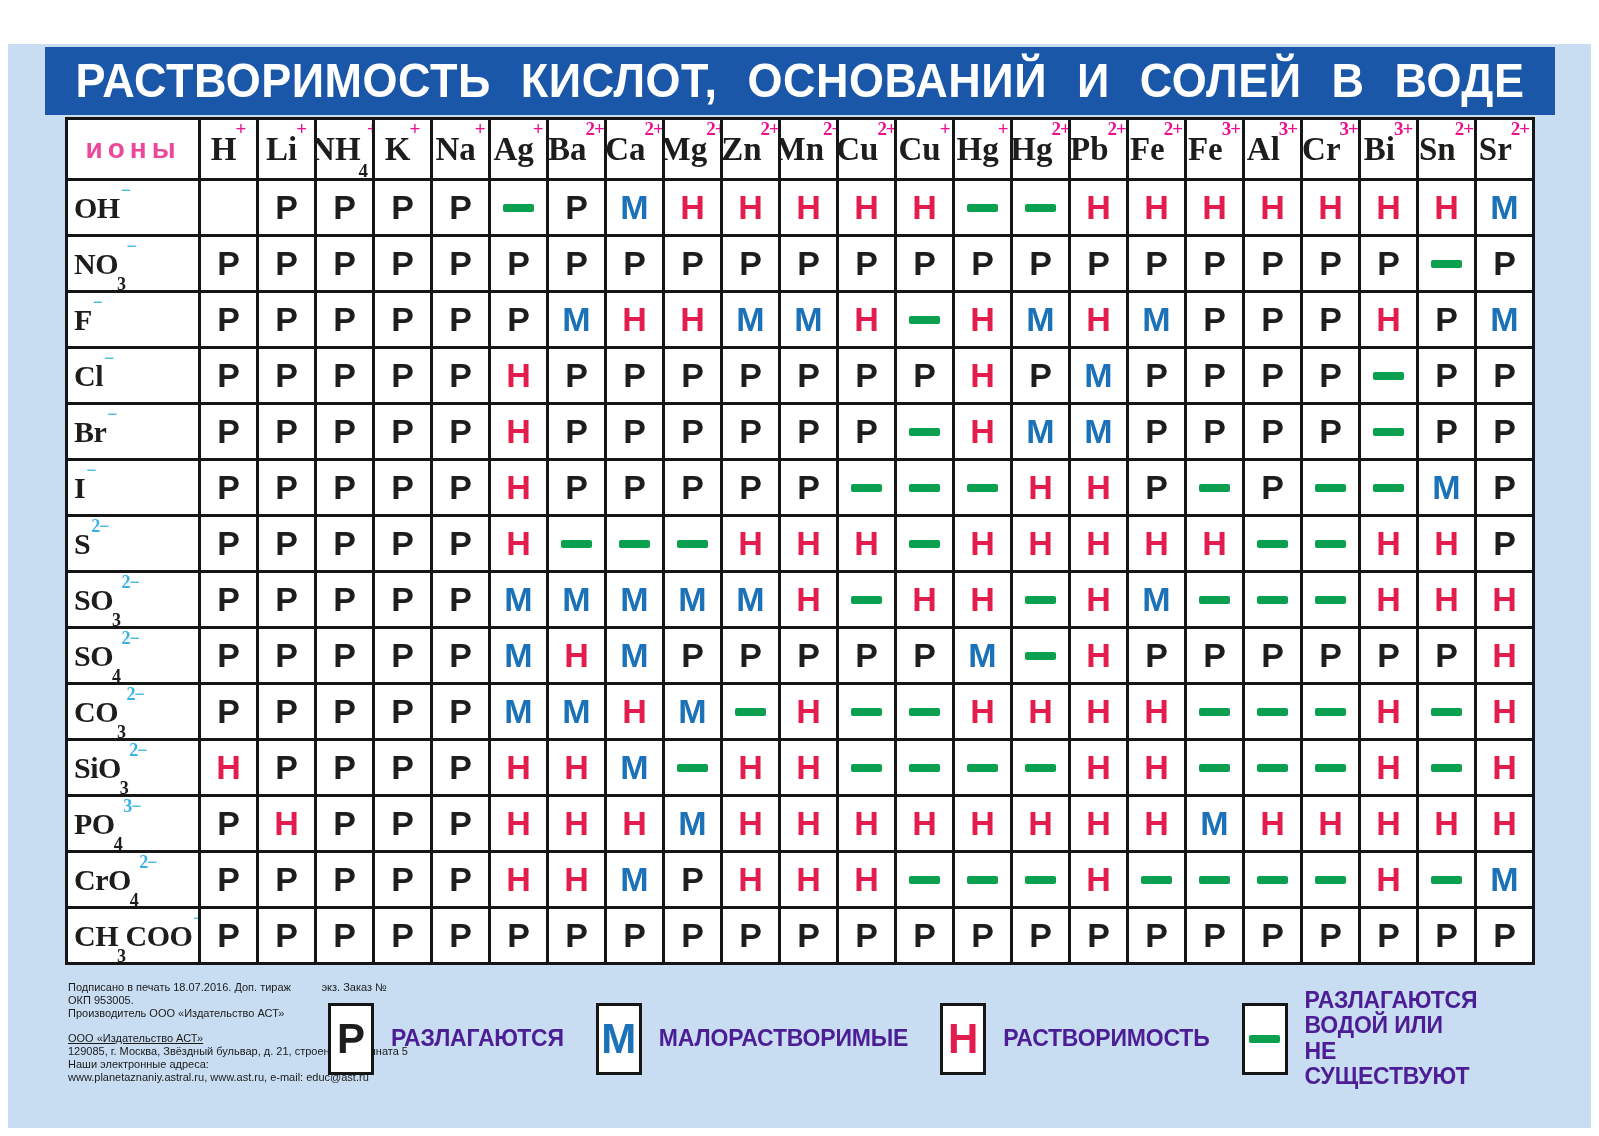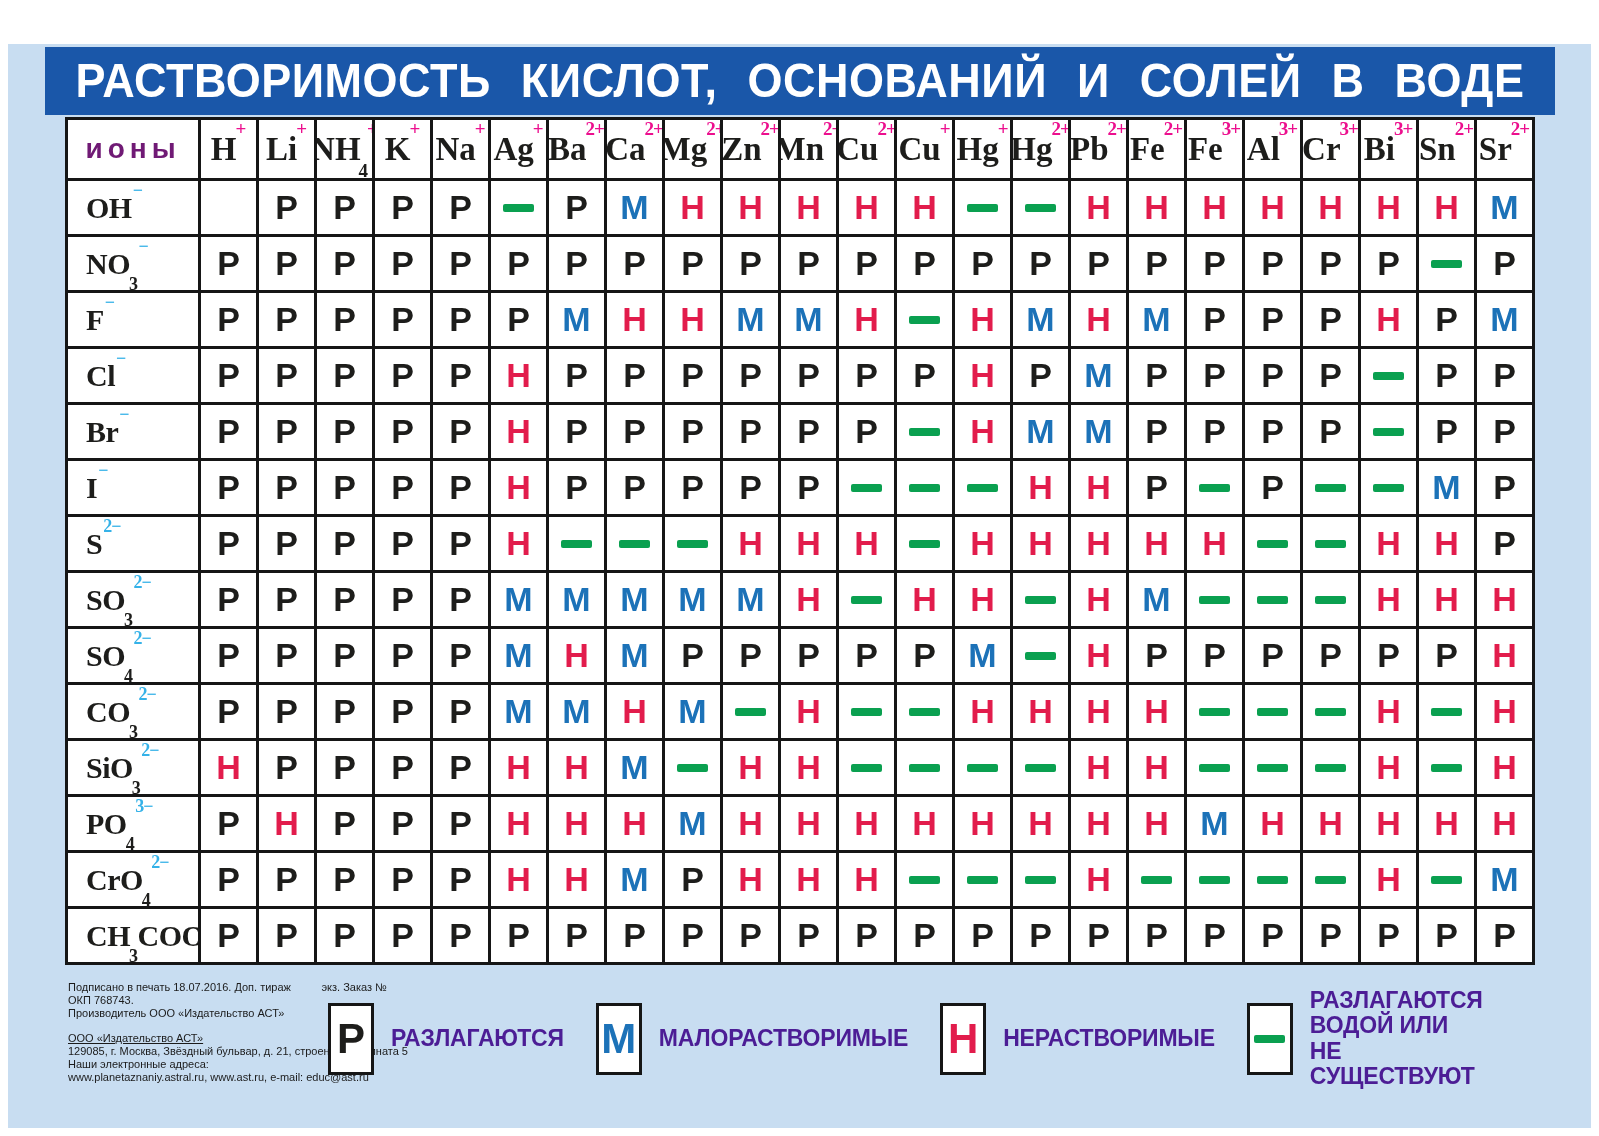--- a/index.html
+++ b/index.html
@@ -15,30 +15,30 @@
   .titlebar .t { color:#ffffff; font-weight:700; font-size:45px; letter-spacing:0.5px;
                  word-spacing:17px; transform:scaleY(1.05); white-space:nowrap; }
 
   .grid { position:absolute; left:65px; top:117px; display:grid;
           grid-template-columns:130px repeat(23, 55px);
           grid-template-rows:58px; grid-auto-rows:53px;
           gap:3px; padding:3px; background:#161616; }
   .grid > div { background:#ffffff; }
 
   .corner { display:flex; align-items:center; justify-content:center;
-            font-weight:700; font-size:28px; letter-spacing:5px; color:#701a75; }
+            font-weight:700; font-size:28px; letter-spacing:5px; color:#ec4899; }
 
   .hd { display:flex; align-items:center; justify-content:center;
         font-family:"Liberation Serif", serif; font-weight:700; font-size:33px;
         color:#1d1d1b; overflow:hidden; }
   .hd sup { font-size:19px; line-height:0; position:relative; top:-13px; left:-1px;
             color:#ec0f8e; letter-spacing:-1px; }
   .hd sub { font-size:19px; line-height:0; position:relative; top:10px; margin-left:-2px; }
 
-  .rl { display:flex; align-items:center; padding-left:18px;
+  .rl { display:flex; align-items:center; padding-left:6px;
         font-family:"Liberation Serif", serif; font-weight:700; font-size:30px;
         color:#1d1d1b; letter-spacing:-0.5px; overflow:hidden; }
   .rl sup { font-size:18px; line-height:0; position:relative; top:-11px; left:1px;
             color:#35b2e8; letter-spacing:-1px; }
   .rl sub { font-size:18px; line-height:0; position:relative; top:9px; margin-left:-1px; }
 
   .cell { display:flex; align-items:center; justify-content:center;
           font-weight:700; font-size:34px; }
   .v-p { color:#1d1d1b; }
   .v-m { color:#1c72b8; }
@@ -598,34 +598,34 @@
       <div class="cell v-p">Р</div>
       <div class="cell v-p">Р</div>
       <div class="cell v-p">Р</div>
       <div class="cell v-p">Р</div>
       <div class="cell v-p">Р</div>
       <div class="cell v-p">Р</div>
       <div class="cell v-p">Р</div>
       <div class="cell v-p">Р</div>
     </div>
 
-  <div class="colophon"><div>Подписано в печать 18.07.2016. Доп. тираж          экз. Заказ №</div><div>ОКП 768743.</div><div>Производитель ООО «Издательство АСТ»</div><div class="gap">ООО «Издательство АСТ»</div><div>129085, г. Москва, Звёздный бульвар, д. 21, строение 3, комната 5</div><div>Наши электронные адреса:</div><div>www.planetaznaniy.astral.ru, www.ast.ru, e-mail: educ@ast.ru</div></div>
+  <div class="colophon"><div>Подписано в печать 18.07.2016. Доп. тираж          экз. Заказ №</div><div>ОКП 953005.</div><div>Производитель ООО «Издательство АСТ»</div><div class="gap">ООО «Издательство АСТ»</div><div>129085, г. Москва, Звёздный бульвар, д. 21, строение 3, комната 5</div><div>Наши электронные адреса:</div><div>www.planetaznaniy.astral.ru, www.ast.ru, e-mail: educ@ast.ru</div></div>
 
   <div class="legend">
       <div class="lg">
         <div class="lg-box v-p">Р</div>
         <div class="lg-label">РАЗЛАГАЮТСЯ</div>
       </div>
       <div class="lg">
         <div class="lg-box v-m">М</div>
         <div class="lg-label">МАЛОРАСТВОРИМЫЕ</div>
       </div>
       <div class="lg">
         <div class="lg-box v-n">Н</div>
-        <div class="lg-label">НЕРАСТВОРИМЫЕ</div>
+        <div class="lg-label">РАСТВОРИМОСТЬ</div>
       </div>
       <div class="lg">
         <div class="lg-box">
           <div class="dash"></div>
         </div>
         <div class="lg-label">РАЗЛАГАЮТСЯ ВОДОЙ ИЛИ НЕ СУЩЕСТВУЮТ</div>
       </div>
     </div>
 </div>
 

